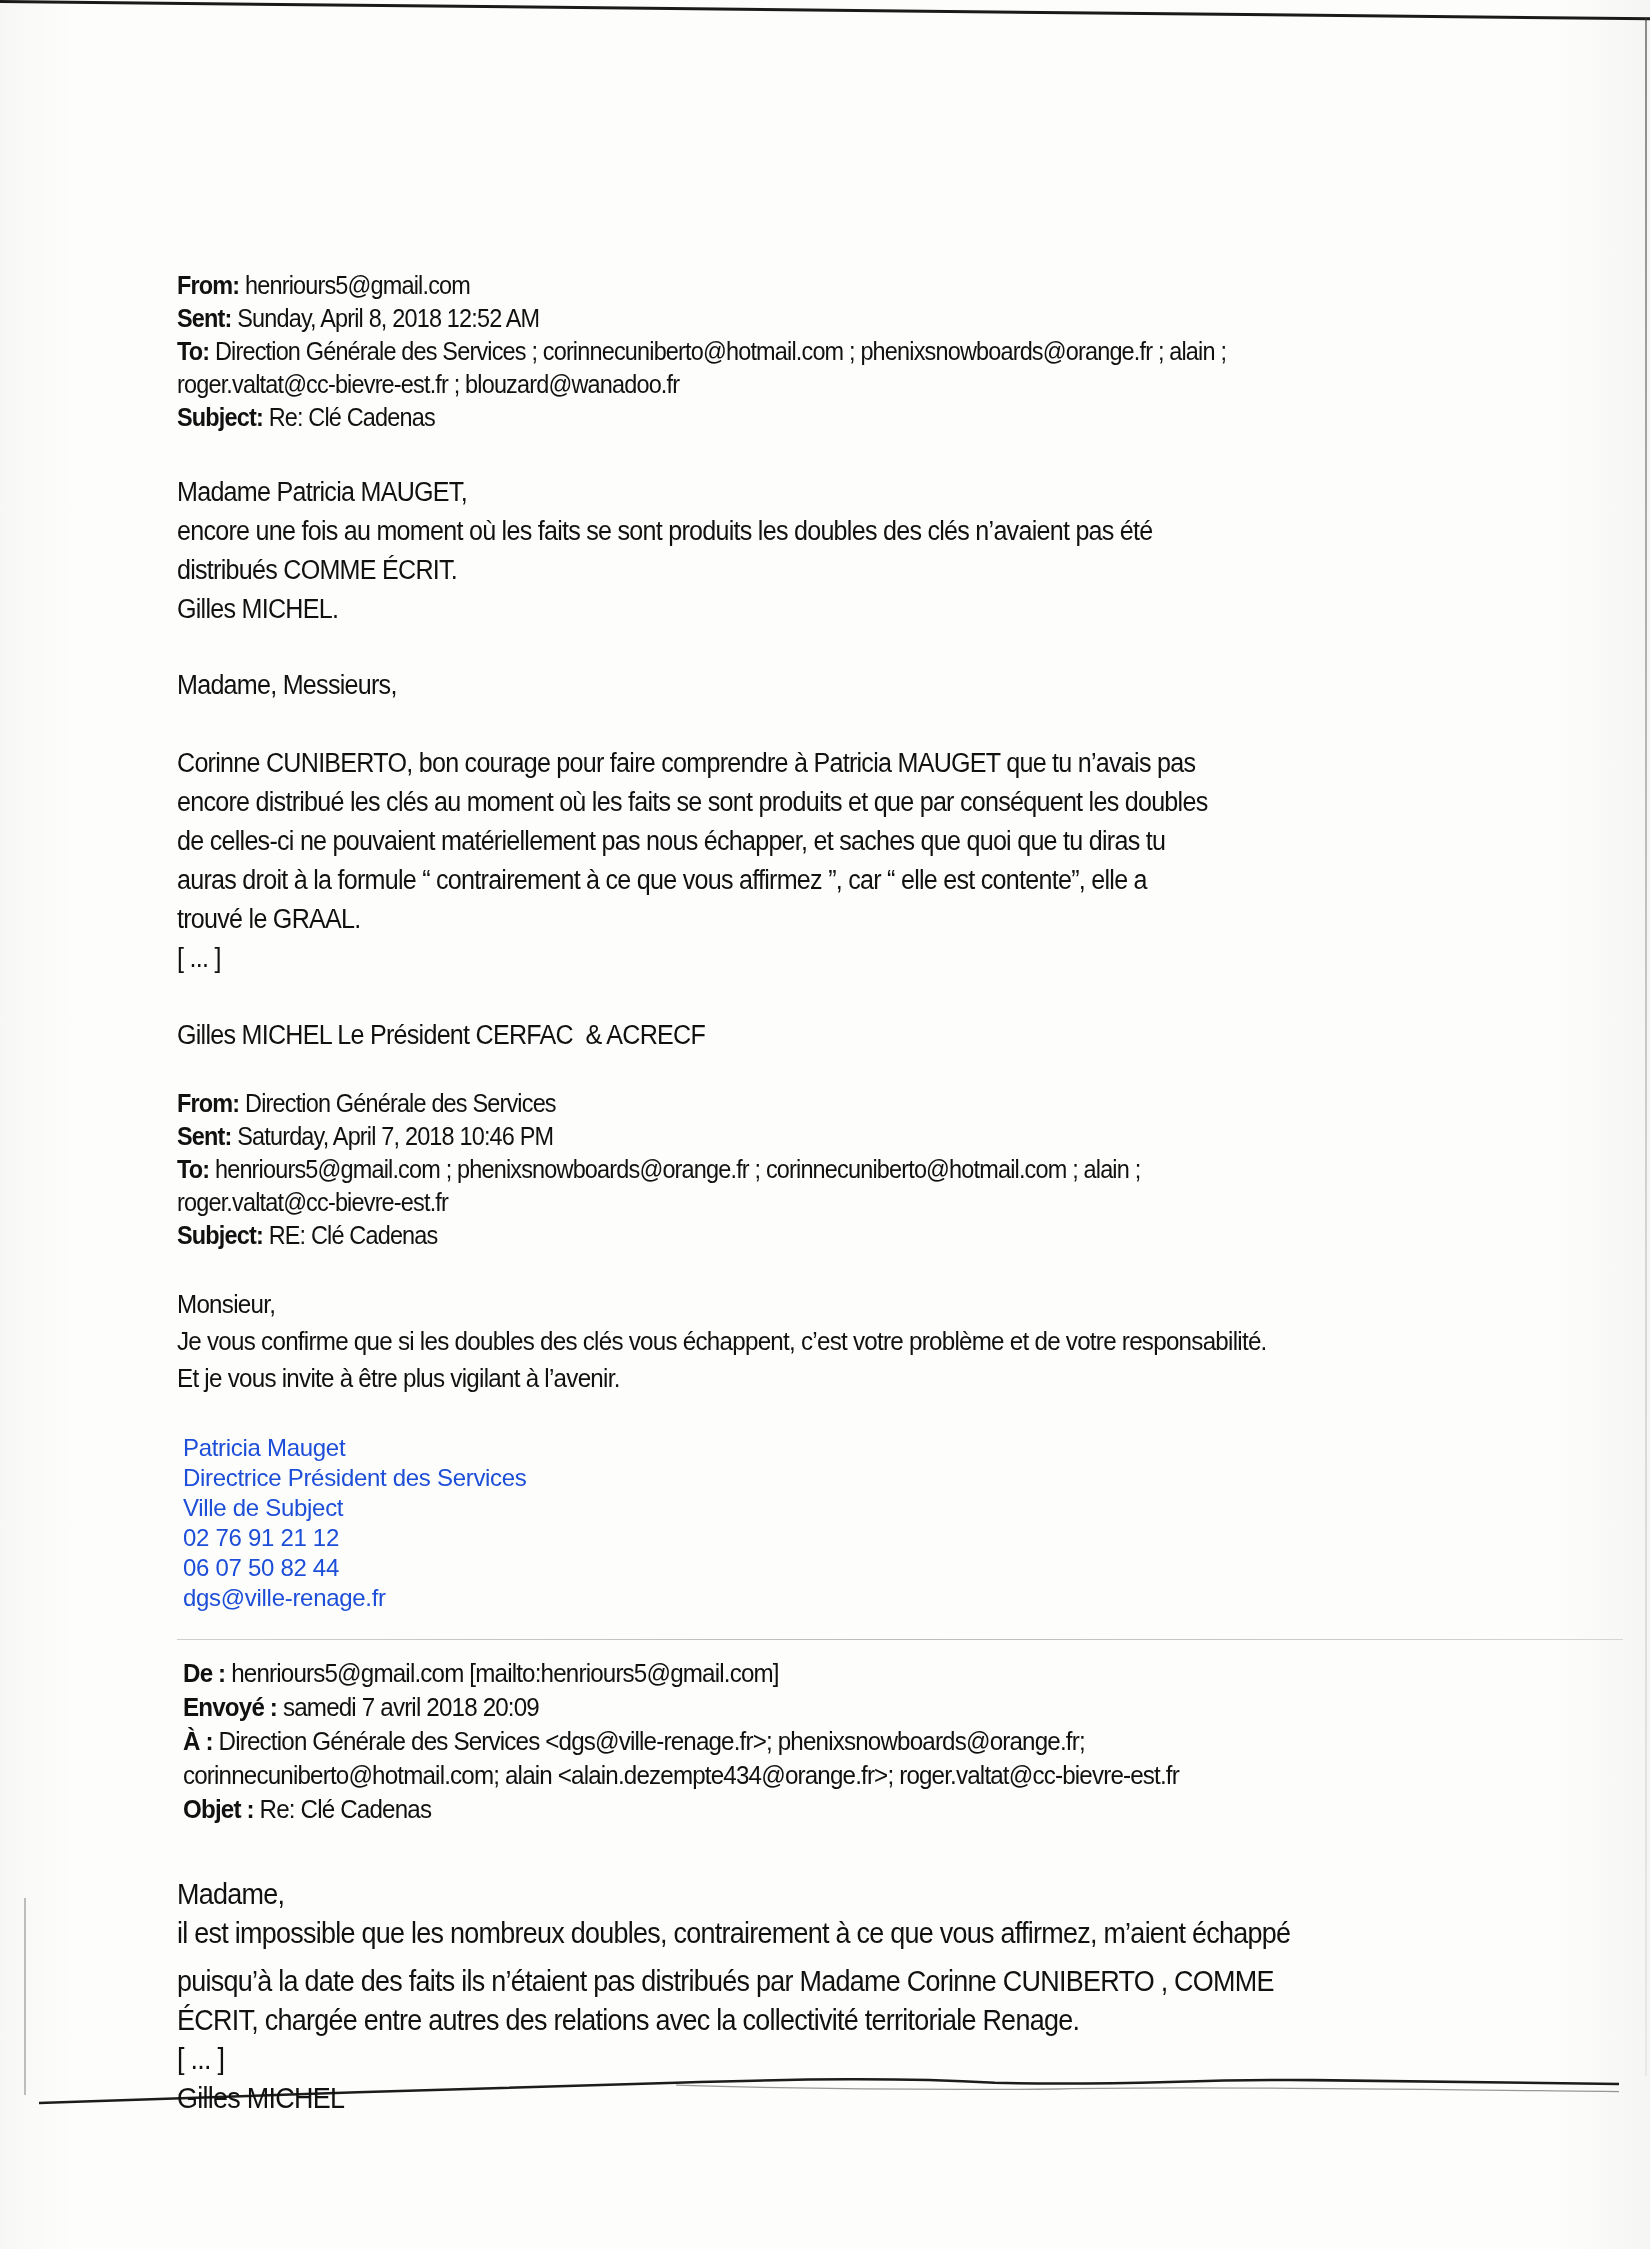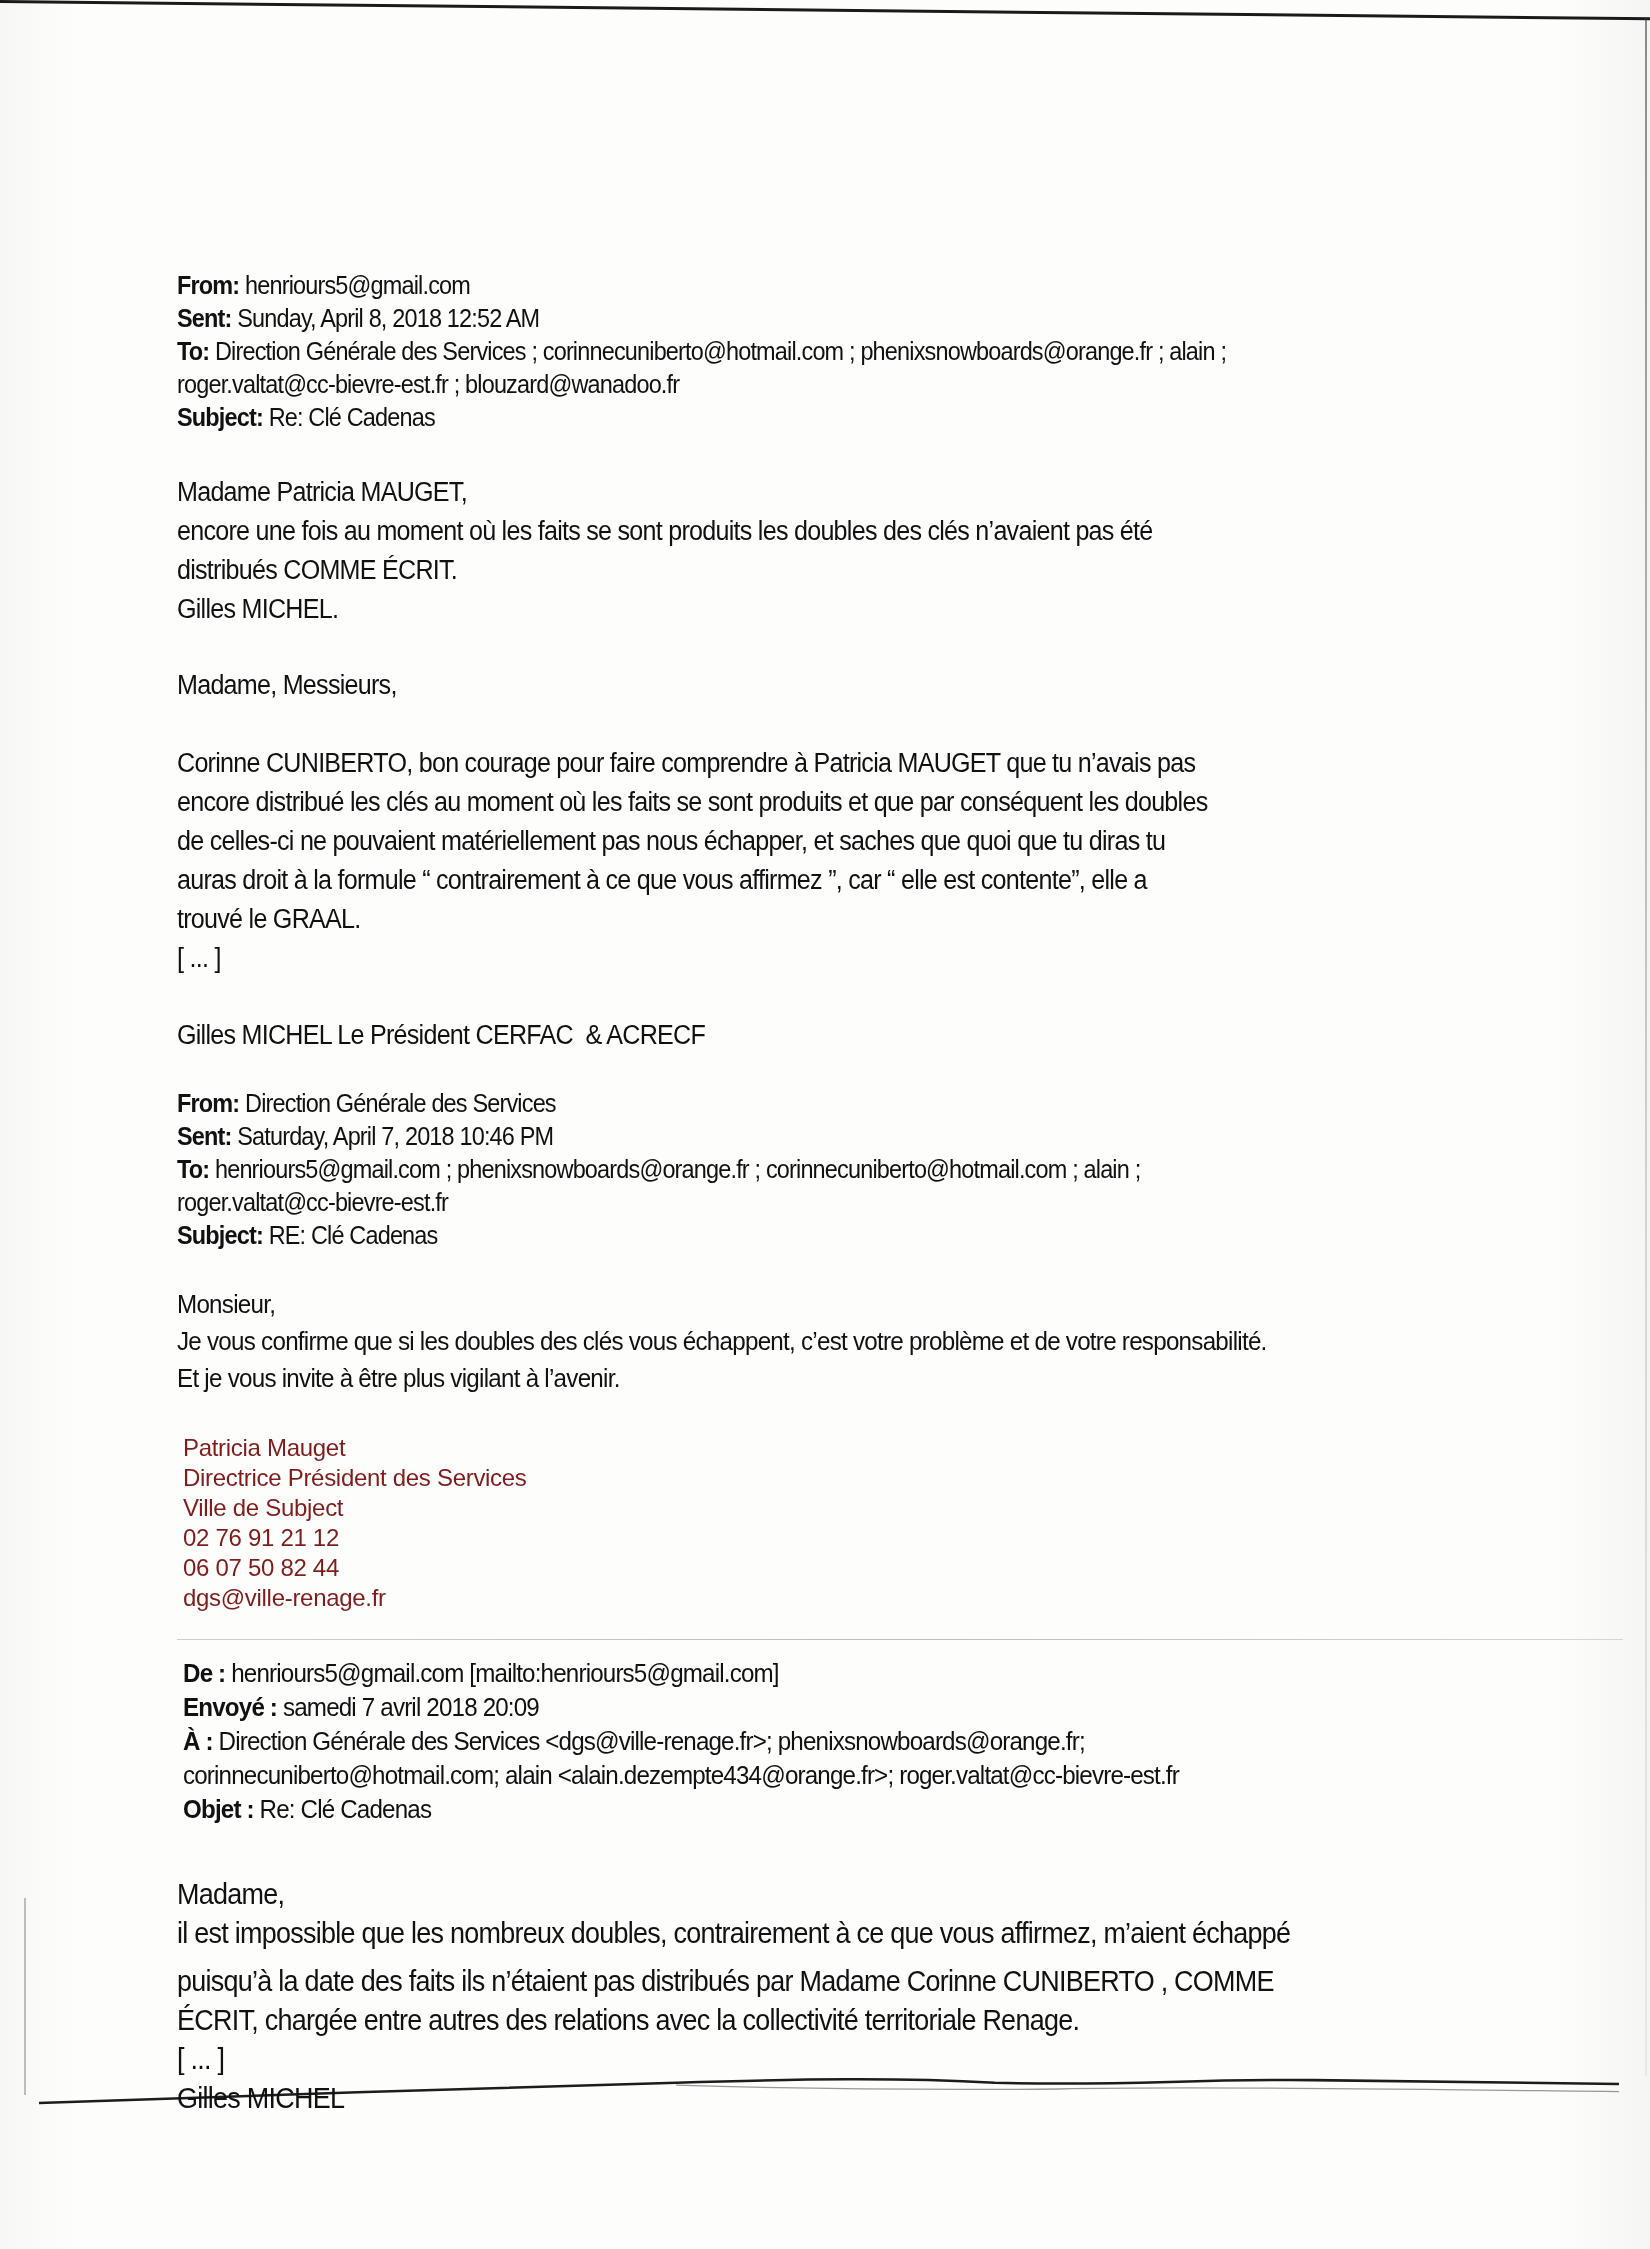--- a/index.html
+++ b/index.html
@@ -92,21 +92,21 @@
       width: 1465px;
     }
     .body-text p { margin: 0; }
     .sig {
       position: absolute;
       left: 183px;
       font-family: "Liberation Sans", sans-serif;
       font-size: 24px;
       line-height: 30px;
       letter-spacing: -0.3px;
-      color: #7f1d1d;
+      color: #1d4ed8;
     }
     .sig div { margin: 0; }
     .separator {
       position: absolute;
       left: 177px;
       top: 1607px;
       width: 1446px;
       height: 1.3px;
       background: linear-gradient(90deg, #cfcfcf, #bcbcbc 50%, #d6d6d6);
     }

